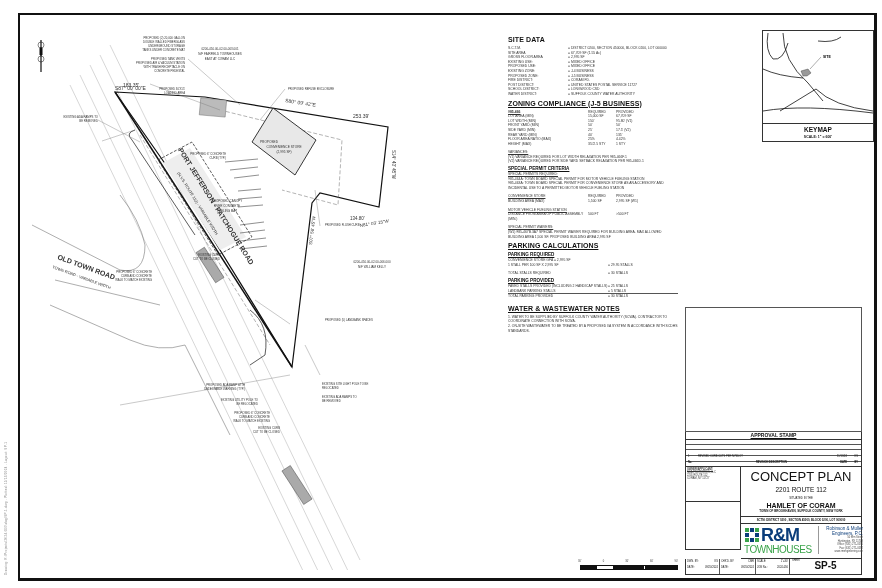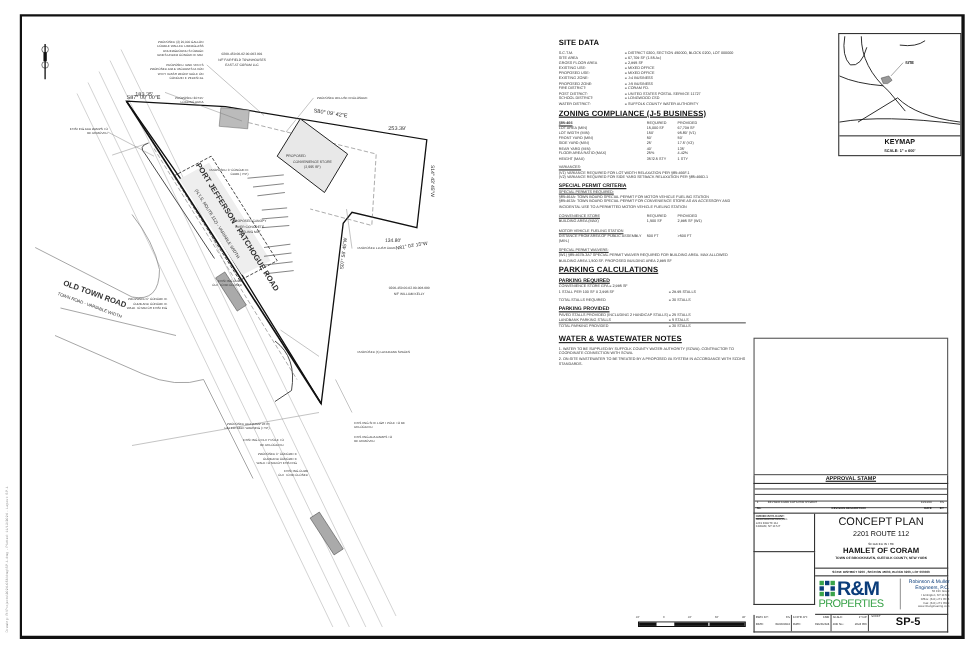--- a/index.html
+++ b/index.html
@@ -24,21 +24,21 @@
   .keymap-scale { position:absolute; left:0; bottom:2px; width:100%; text-align:center; font-size:3.5px; font-weight:bold; }
   .tb { position:absolute; left:683px; top:307px; width:180px; height:268px; }
   .stamp-box { position:absolute; left:2px; top:0px; width:177px; height:125px; border:1px solid #555; box-sizing:border-box; }
   .approval { position:absolute; left:2px; top:125px; width:177px; height:8px; border:1px solid #333; border-top:none; box-sizing:border-box; font-size:5px; font-weight:bold; text-align:center; line-height:7px; text-decoration:underline; }
   .revs { position:absolute; left:2px; top:133px; width:177px; height:27px; border:1px solid #333; border-top:none; box-sizing:border-box; font-size:2.6px; }
   .revs .line { position:absolute; left:0; width:100%; border-top:1px solid #555; }
   .owner { position:absolute; left:2px; top:160px; width:56px; height:35px; border:1px solid #333; border-top:none; box-sizing:border-box; font-size:2.6px; padding:1px; color:#333; }
   .owner .t { font-weight:bold; text-decoration:underline; }
   .owner-lower { position:absolute; left:2px; top:195px; width:56px; height:48px; border:1px solid #333; border-top:none; box-sizing:border-box; }
   .title-block { position:absolute; left:58px; top:160px; width:121px; height:50px; border:1px solid #333; border-top:none; border-left:none; box-sizing:border-box; text-align:center; }
-  .tt1 { font-size:10px; margin-top:2px; }
+  .tt1 { font-size:13px; margin-top:2px; }
   .tt2 { font-size:6.5px; margin-top:2px; }
   .tt3 { font-size:2.8px; margin-top:3px; }
   .tt4 { font-size:7px; margin-top:2px; font-weight:bold; }
   .tt5 { font-size:3px; font-weight:bold; }
   .sctm { position:absolute; left:58px; top:210px; width:121px; height:7px; border:1px solid #333; border-top:none; border-left:none; box-sizing:border-box; text-align:center; font-size:2.8px; font-weight:bold; line-height:6px; }
   .logo-box { position:absolute; left:58px; top:217px; width:121px; height:35px; border:1px solid #333; border-top:none; border-left:none; box-sizing:border-box; }
   .logo-grid { position:absolute; left:4px; top:4px; width:14px; height:14px; display:grid; grid-template-columns:repeat(3,1fr); gap:1px; }
   .logo-grid span { background:#0b3d7a; }
   .logo-grid span.g { background:#3aa34a; }
   .logo-grid span.w { background:#fff; }
@@ -410,21 +410,21 @@
           <span></span>
           <span class="g"></span>
         <span></span>
           <span class="w"></span>
           <span></span>
         <span class="g"></span>
           <span></span>
           <span class="g"></span>
       </div>
       <div class="logo-rm">R&amp;M</div>
-      <div class="logo-eng">PROPERTIES</div>
+      <div class="logo-eng">TOWNHOUSES</div>
       <div class="logo-info">
         <div class="firm">Robinson &amp; Muller Engineers, P.C.</div>
         <div>50 Elm Street</div>
         <div>Huntington, NY 11743</div>
         <div>Office: (631) 271-0576</div>
         <div>Fax: (631) 271-0592</div>
         <div>www.rmengineering.com</div>
       </div>
     </div>
     <div class="info-row">

